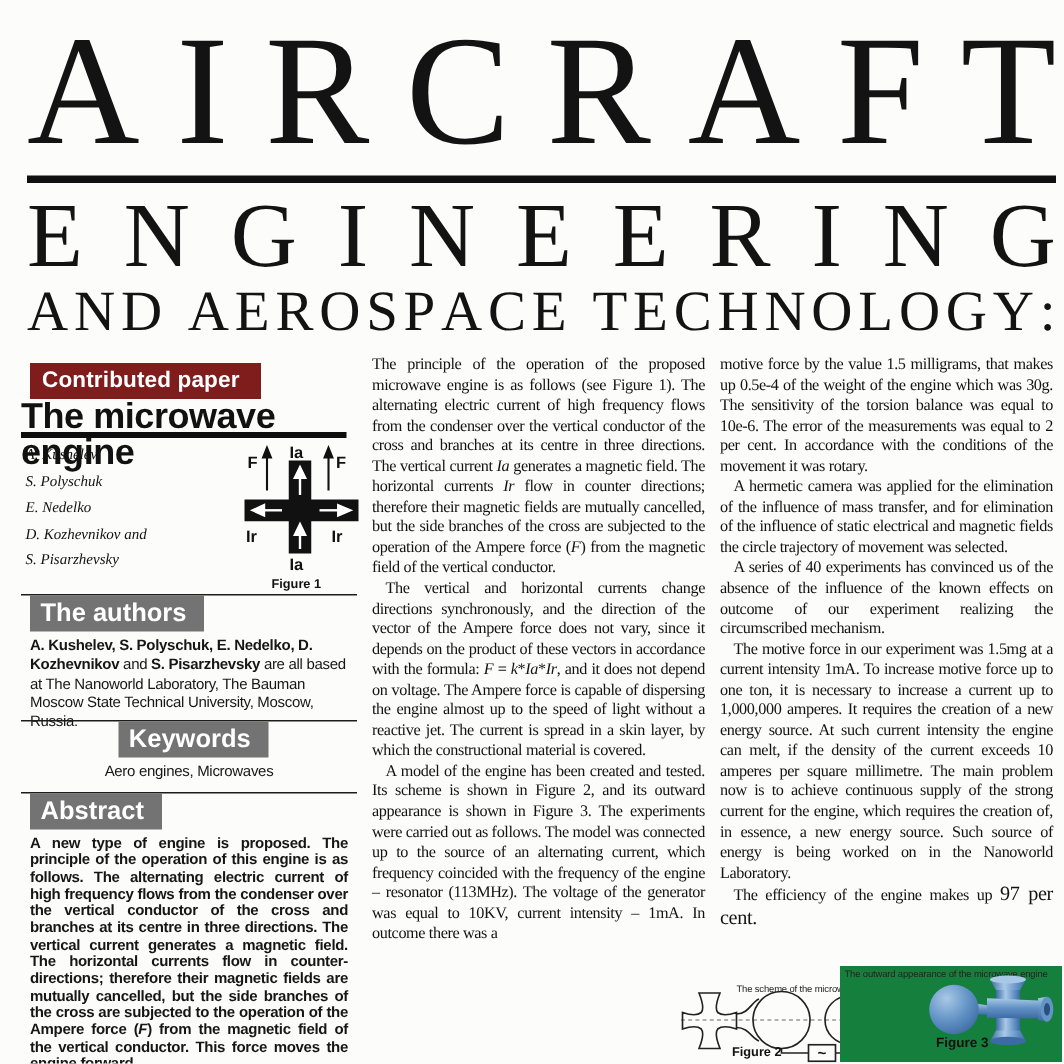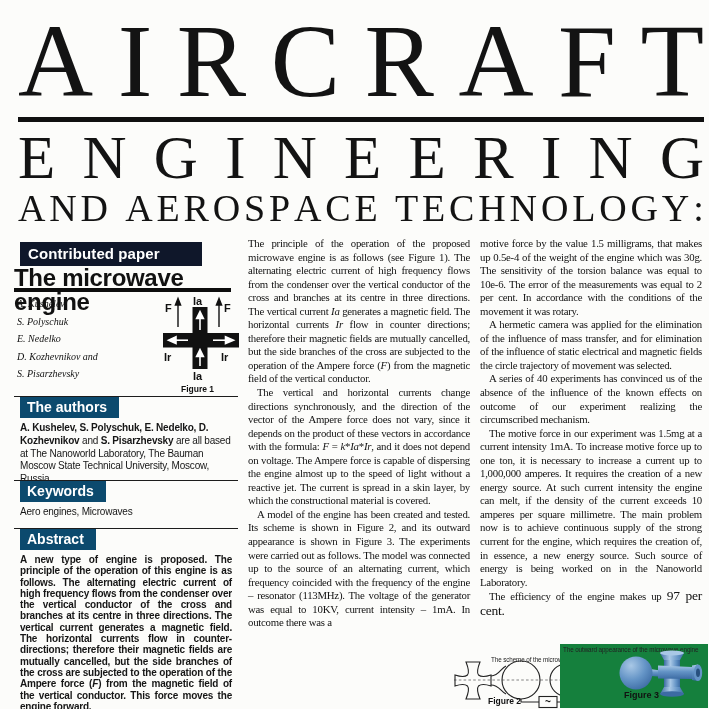--- a/index.html
+++ b/index.html
@@ -12,33 +12,33 @@
   
   .mast{position:absolute;left:18px;width:686px;color:#131313;}
   .spread{display:flex;justify-content:space-between;width:100%;}
   #mast1{top:9px;font-size:104px;line-height:1;}
   #mast2{top:127px;font-size:61px;line-height:1;}
   #mast3{top:189px;font-size:38px;line-height:1;}
   .mast-rule{position:absolute;left:18px;top:117px;width:686px;height:5px;background:#101010;}
   
   #leftcol{position:absolute;left:14px;top:241px;width:224px;height:468px;
     font-family:"Liberation Sans", sans-serif;}
-  .kicker{position:absolute;left:6px;top:1px;display:inline-block;background:#0f172a;color:#fff;
-    font-weight:700;font-size:15px;line-height:1;padding:4px 42px 5px 8px;letter-spacing:0.1px;}
+  .kicker{position:absolute;left:6px;top:1px;display:inline-block;background:#7f1d1d;color:#fff;
+    font-weight:700;font-size:15px;line-height:1;padding:4px 14px 5px 8px;letter-spacing:0.1px;}
   .arttitle{position:absolute;left:0;top:25px;margin:0;font-size:24px;font-weight:700;
     letter-spacing:-0.3px;line-height:1;}
   .thickrule{position:absolute;left:0;top:47px;width:217px;height:3.5px;background:#0d0d0d;}
   .byline{position:absolute;left:3px;top:54px;width:140px;
     font-family:"Liberation Serif", serif;font-style:italic;font-size:10px;line-height:17.6px;}
   #fig1{position:absolute;left:141px;top:53px;}
   .sec{position:absolute;left:0;width:224px;border-top:1.3px solid #1c1c1c;}
   #sec-authors{top:155px;}
-  #sec-keywords{top:239px;}
+  #sec-keywords{top:239px;text-align:center;}
   #sec-abstract{top:287px;}
-  .sec-label{display:inline-block;background:#0c4a6e;color:#fff;font-weight:700;font-size:14px;
+  .sec-label{display:inline-block;background:#737373;color:#fff;font-weight:700;font-size:17px;
     line-height:1;padding:3px 12px 4px 7px;margin-left:6px;}
   .sec-body{margin:4px 0 0 6px;width:212px;font-size:10px;line-height:12.8px;
     letter-spacing:-0.2px;color:#161616;}
   #sec-abstract .sec-body{line-height:11.3px;text-align:justify;font-weight:bold;}
   .b{font-weight:700;}
   .i{font-style:italic;}
   .lg{font-size:13.5px;}
   
   .col{position:absolute;top:237px;width:222px;font-size:10.8px;line-height:13.55px;
     letter-spacing:-0.25px;text-align:justify;color:#121212;}

